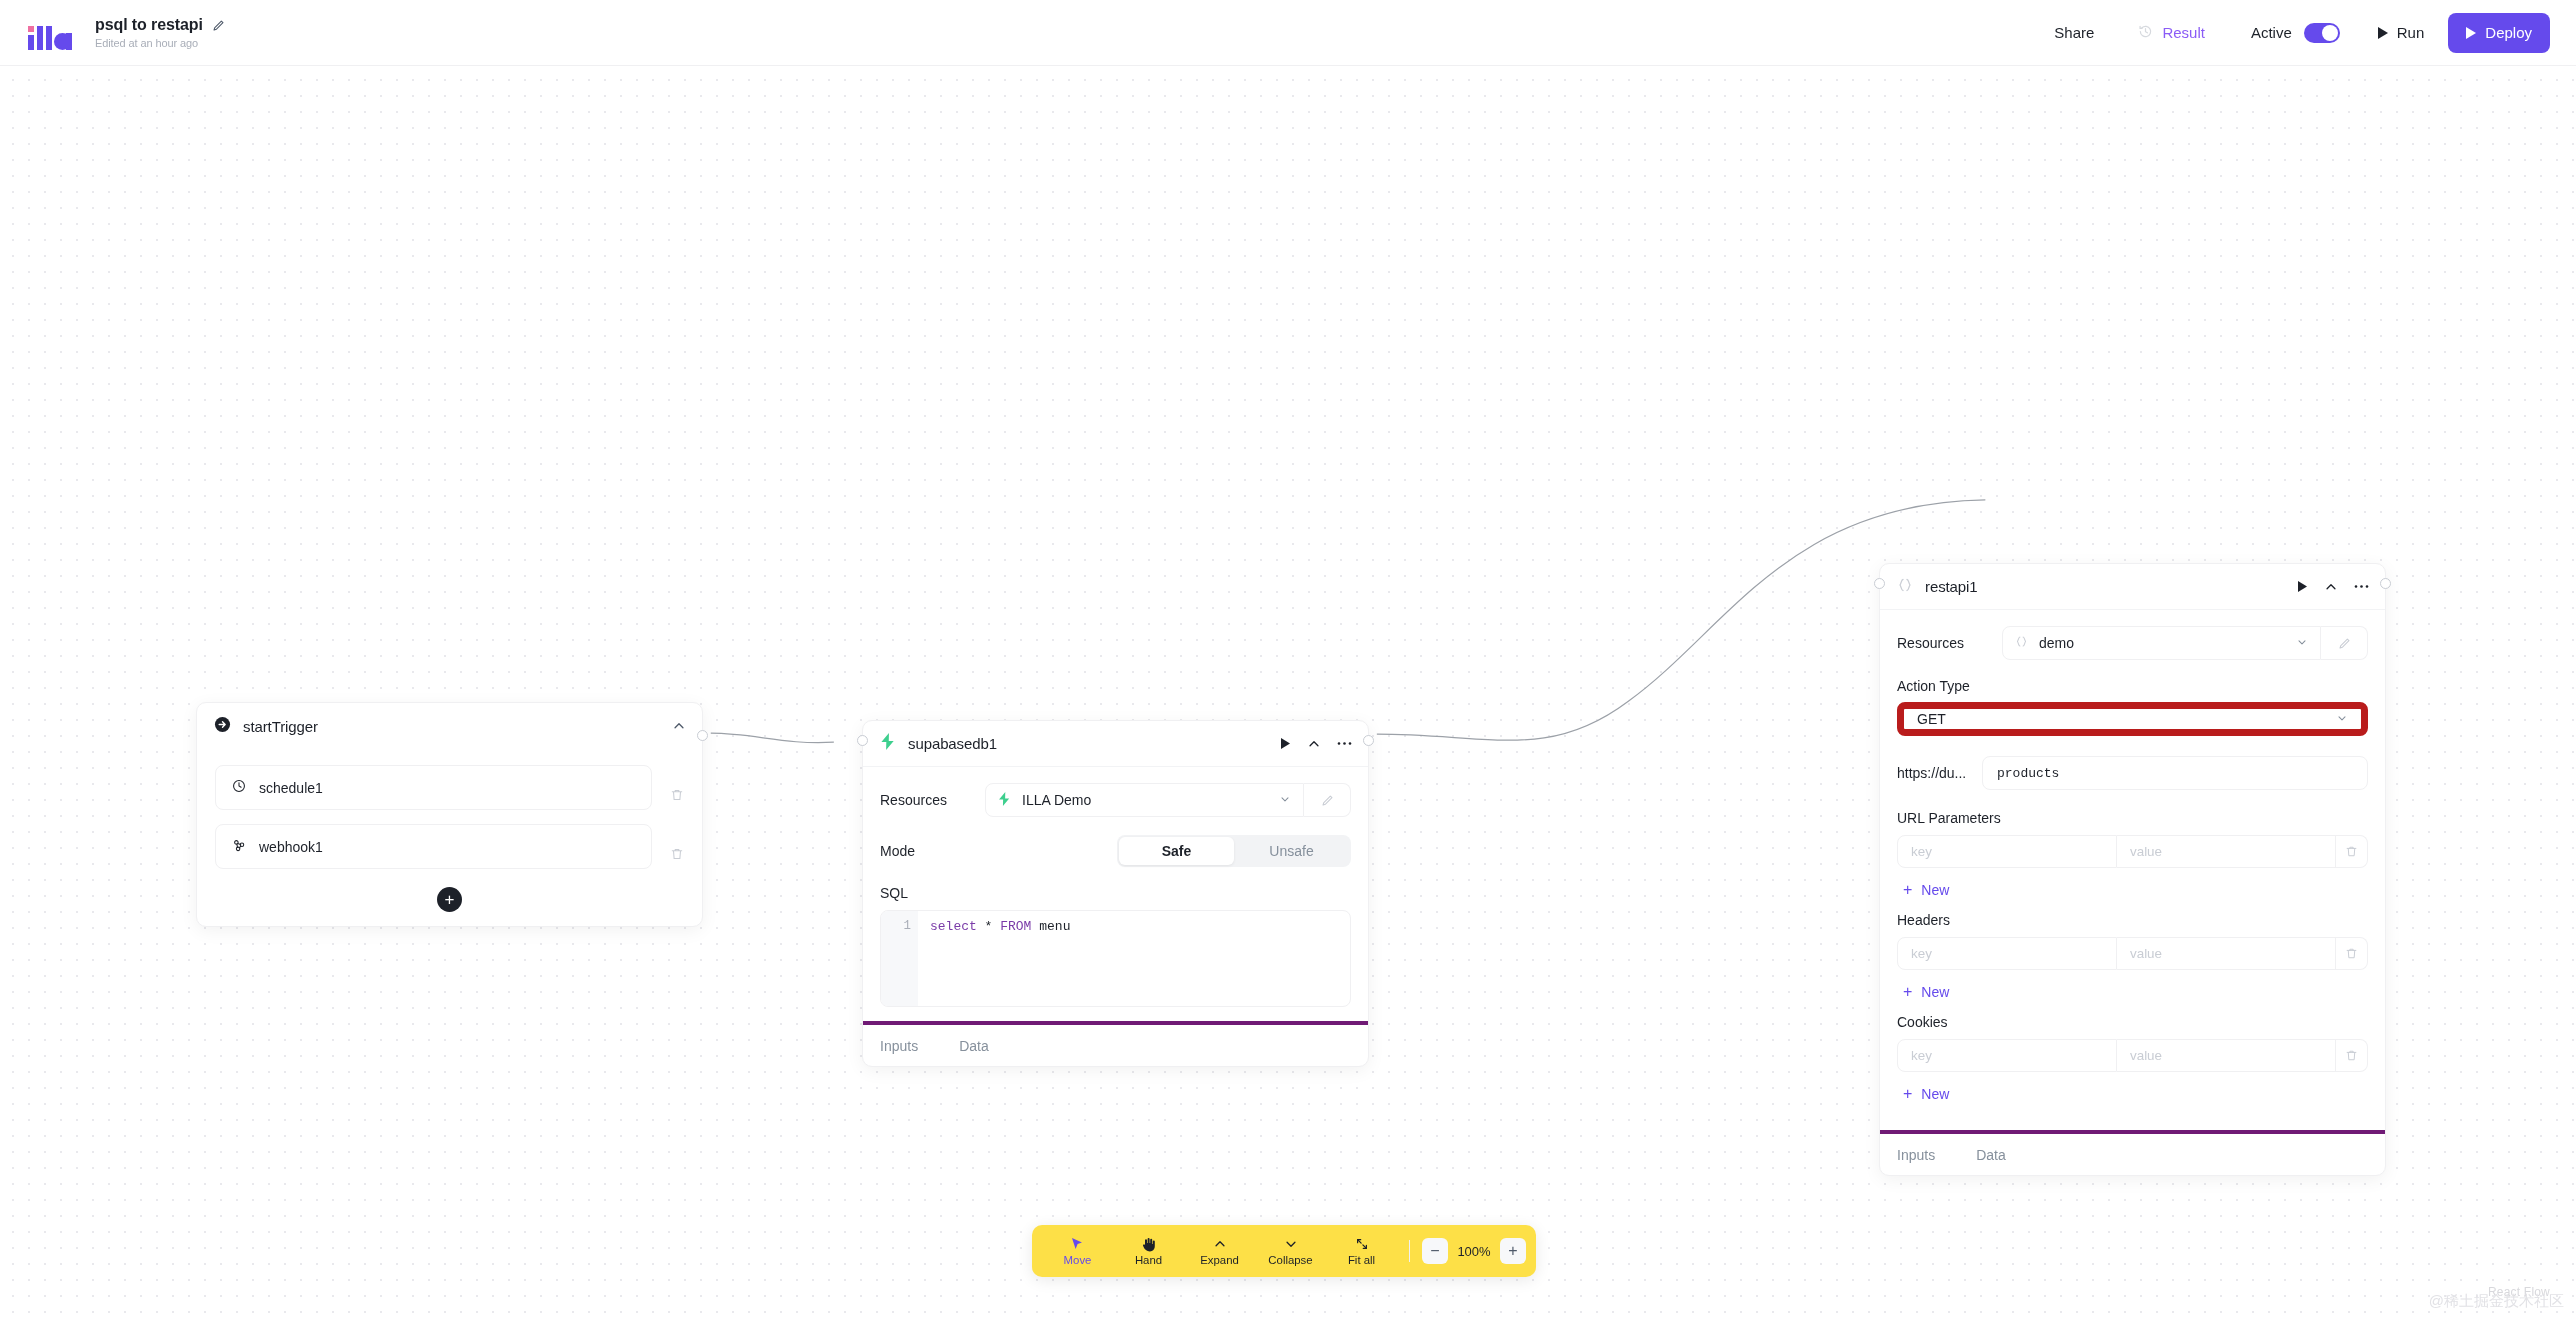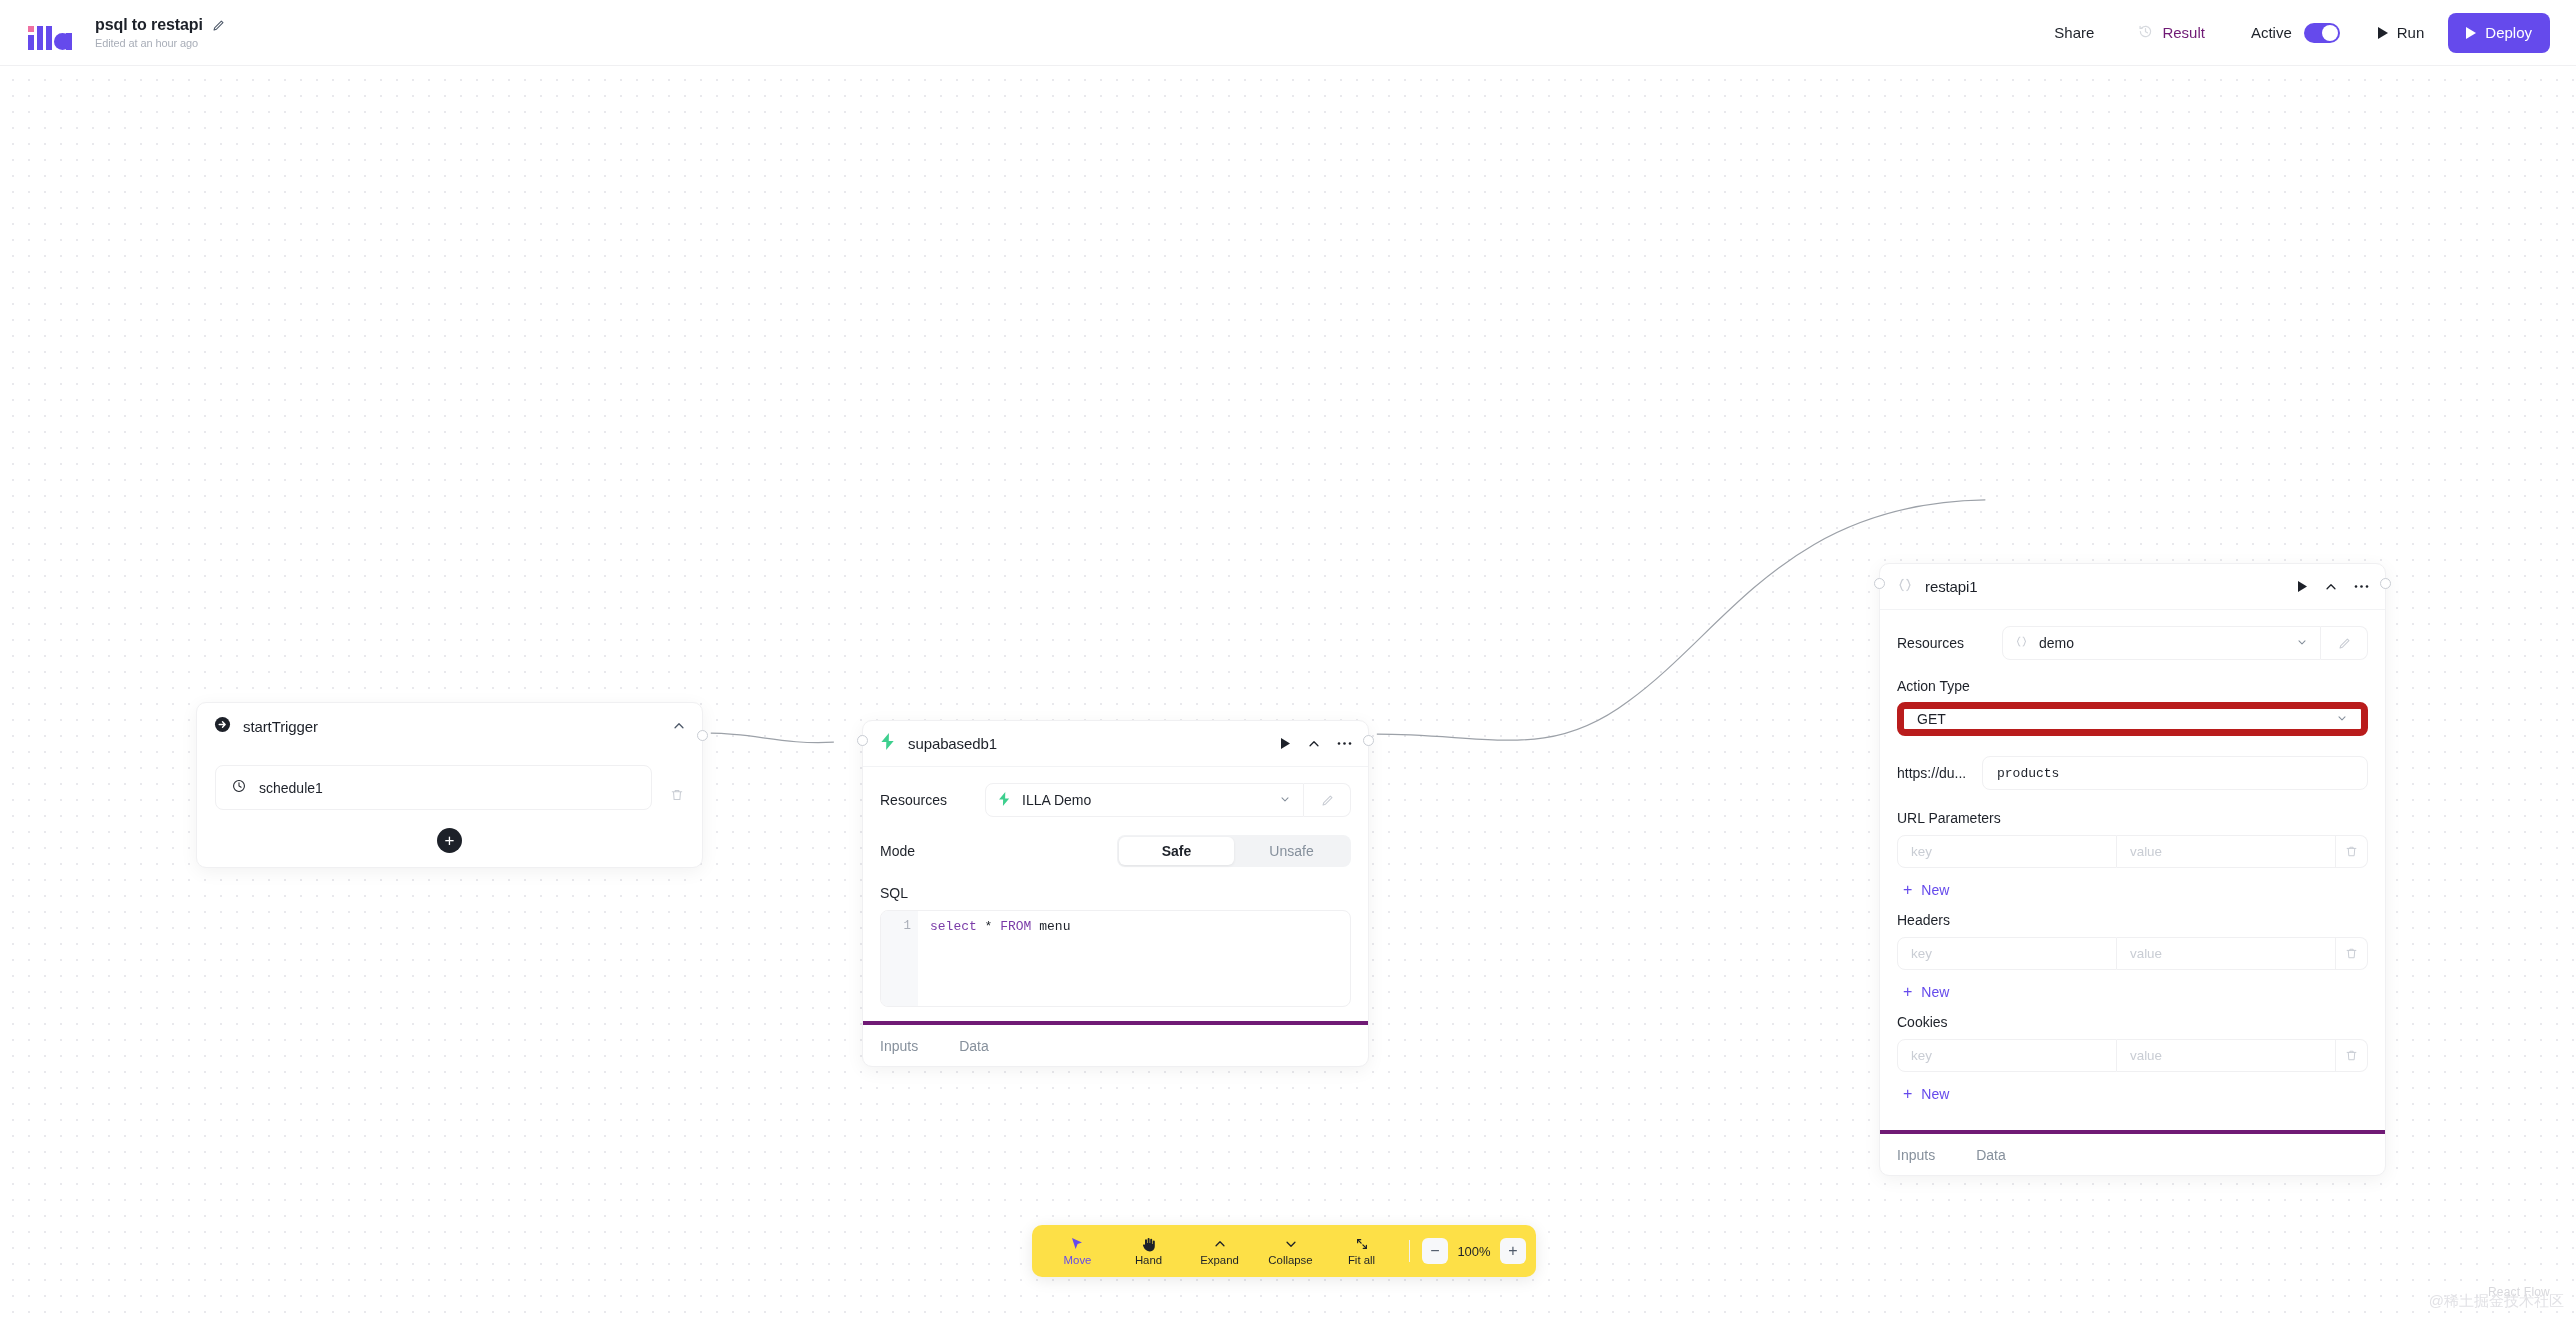--- a/index.html
+++ b/index.html
@@ -34,21 +34,21 @@
   .pencil-btn { width: 16px; height: 16px; display: inline-flex; align-items: center; justify-content: center; cursor: pointer; }
   .doc-sub { font-size: 11px; color: #a9aeb8; margin-top: 3px; letter-spacing: -0.1px; }
 
   .top-right { margin-left: auto; display: flex; align-items: center; gap: 4px; padding-right: 26px; }
   .tb-btn {
     height: 40px; padding: 0 20px; border-radius: 8px;
     display: flex; align-items: center; gap: 9px;
     font-size: 15px; color: #1d2129; cursor: pointer; background: transparent;
     border: none; white-space: nowrap;
   }
-  .tb-btn.disabled { color: #701a75; cursor: default; }
+  .tb-btn.disabled { color: #8b5cf6; cursor: default; }
   .tb-primary {
     background: #654aec; color: #fff; border-radius: 8px;
     height: 40px; padding: 0 18px; display: flex; align-items: center; gap: 9px;
     font-size: 15px; cursor: pointer; white-space: nowrap;
   }
   .active-wrap { display: flex; align-items: center; gap: 12px; padding: 0 14px 0 22px; }
   .active-label { font-size: 15px; color: #1d2129; }
   .switch {
     width: 36px; height: 20px; border-radius: 10px; background: #654aec;
     position: relative; cursor: pointer; flex: none;
@@ -287,20 +287,38 @@
       <div class="start-body">
         <div class="trig-line">
           <div class="trig-row">
             <span>
               <svg width="14" height="14" viewBox="0 0 16 16" fill="none" stroke="#1d2129" stroke-width="1.2">
                   <circle cx="8" cy="8" r="6.2"></circle>
                   <path d="M8 4.4V8l2.4 1.5" stroke-linecap="round"></path>
                 </svg>
             </span>
             <span class="label">schedule1</span>
+          </div>
+          <span class="trash-btn">
+            <svg width="14" height="14" viewBox="0 0 16 16" fill="none" stroke="#c9cdd4" stroke-width="1.2" stroke-linecap="round">
+                <path d="M2.6 4.2h10.8M6 4.2V2.8h4v1.4M4 4.2l.7 9h6.6l.7-9"></path>
+              </svg>
+          </span>
+        </div>
+        <div class="trig-line">
+          <div class="trig-row">
+            <span>
+              <svg width="14" height="14" viewBox="0 0 16 16" fill="none" stroke="#1d2129" stroke-width="1.2" stroke-linecap="round">
+                <circle cx="5" cy="5" r="2"></circle>
+                  <circle cx="11.4" cy="7.6" r="2"></circle>
+                  <circle cx="7" cy="12.4" r="2"></circle>
+                <path d="M6.5 6.2l3.4 1.2M10.2 9.3l-1.9 2M6.3 10.8L5.6 7.1"></path>
+              </svg>
+            </span>
+            <span class="label">webhook1</span>
           </div>
           <span class="trash-btn">
             <svg width="14" height="14" viewBox="0 0 16 16" fill="none" stroke="#c9cdd4" stroke-width="1.2" stroke-linecap="round">
                 <path d="M2.6 4.2h10.8M6 4.2V2.8h4v1.4M4 4.2l.7 9h6.6l.7-9"></path>
               </svg>
           </span>
         </div>
         <div class="add-fab">+</div>
       </div>
       <div class="port" style="right:-6px; top:27px;"></div>

